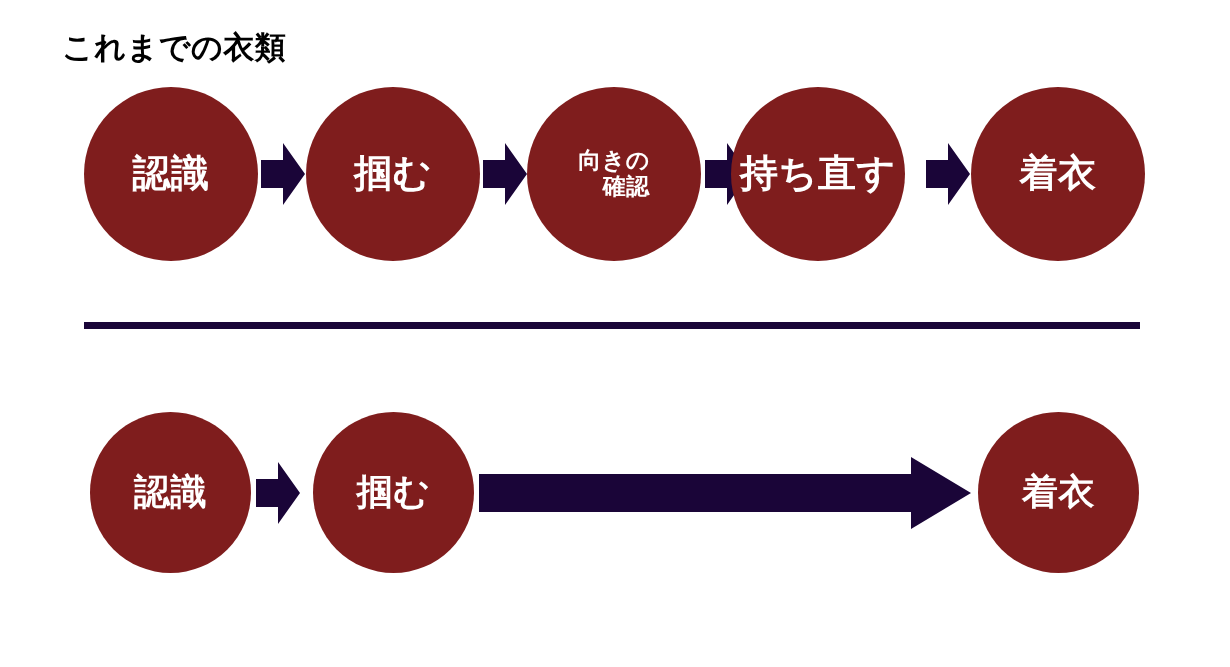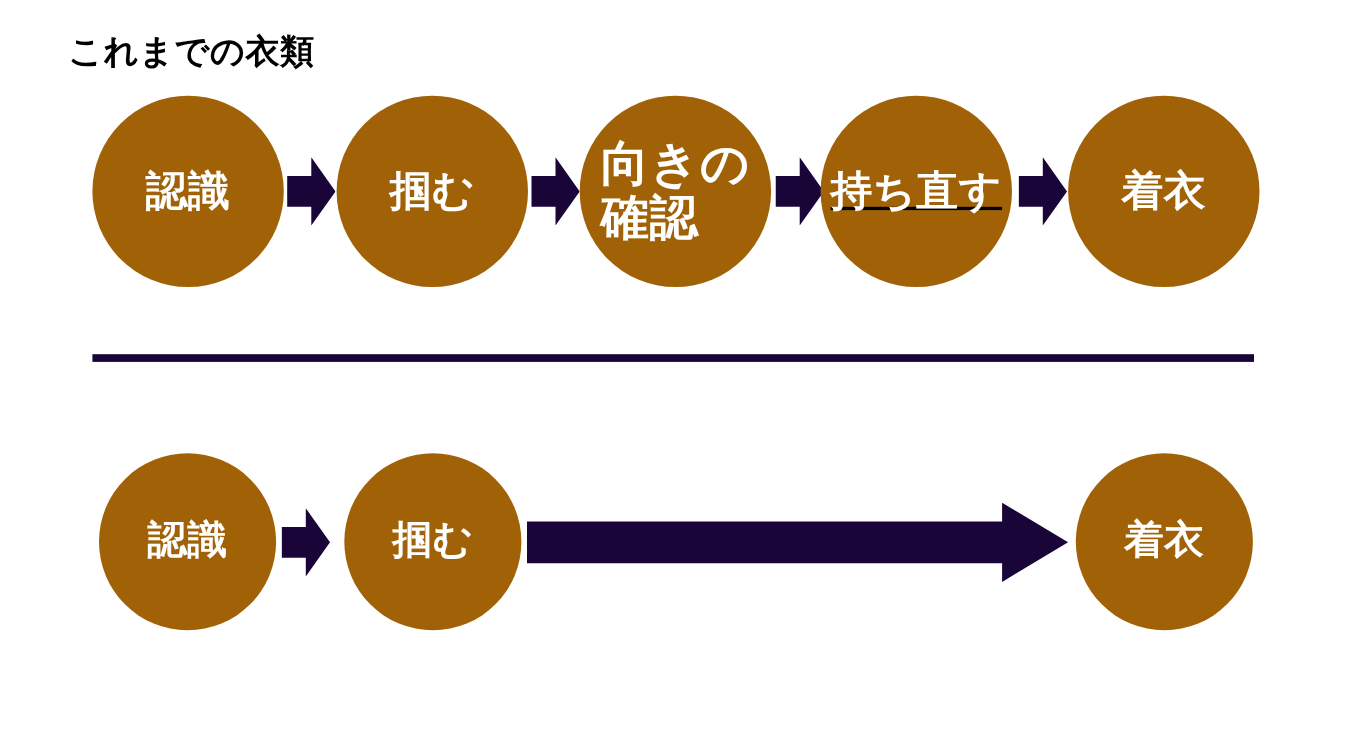--- a/index.html
+++ b/index.html
@@ -43,45 +43,45 @@
     top: 322px;
     width: 1056px;
     height: 7px;
     background: #1a0538;
   }
 
   
   .node {
     position: absolute;
     border-radius: 50%;
-    background: #a16207;
+    background: #7f1d1d;
     display: flex;
     align-items: center;
     justify-content: center;
-    text-align: left;
+    text-align: right;
     box-sizing: border-box;
   }
   .node-label {
     color: #ffffff;
     font-family: "DejaVu Sans", "Liberation Sans", sans-serif;
     font-weight: bold;
     line-height: 1.08;
     white-space: pre-line;
     letter-spacing: 0.5px;
   }
 
   
   .row-top .node { width: 174px; height: 174px; top: 87px; }
   .row-top .node-label { font-size: 38px; }
-  .row-top .node.two-line .node-label { font-size: 44px; line-height: 1.12; }
+  .row-top .node.two-line .node-label { font-size: 23px; line-height: 1.12; }
 
   #node-t0 { left: 84px; }
   #node-t1 { left: 306px; }
   #node-t2 { left: 527px; }
-  #node-t3 { left: 746px; text-decoration: underline; }
+  #node-t3 { left: 731px; }
   #node-t4 { left: 971px; }
 
   
   .row-bottom .node { width: 161px; height: 161px; top: 412px; }
   .row-bottom .node-label { font-size: 36px; }
 
   #node-b0 { left: 90px; }
   #node-b1 { left: 313px; }
   #node-b2 { left: 978px; }
 

